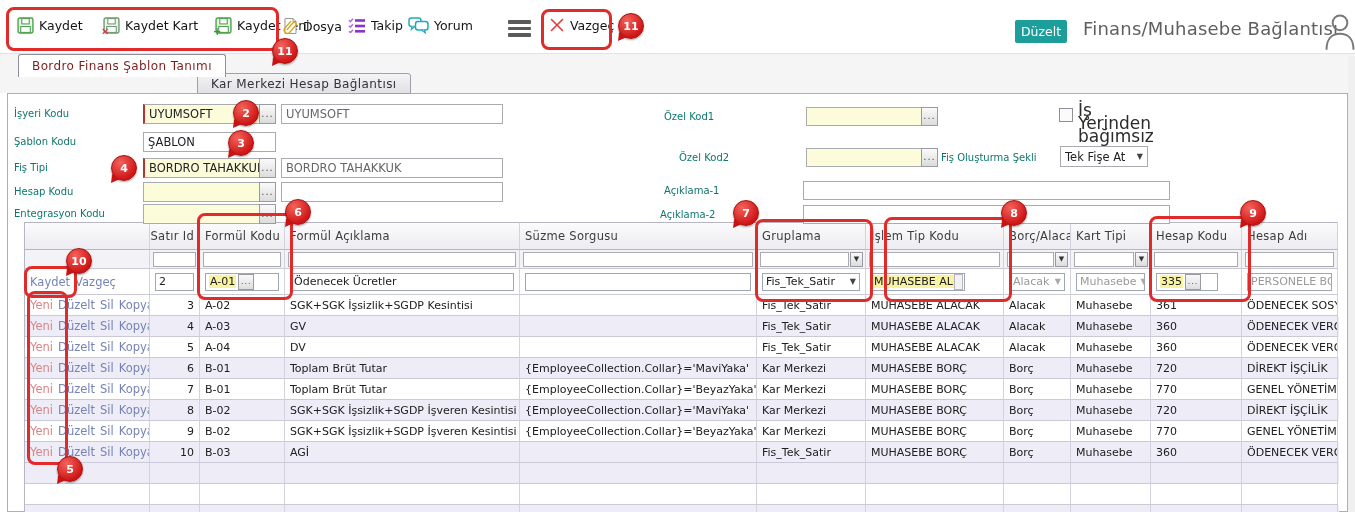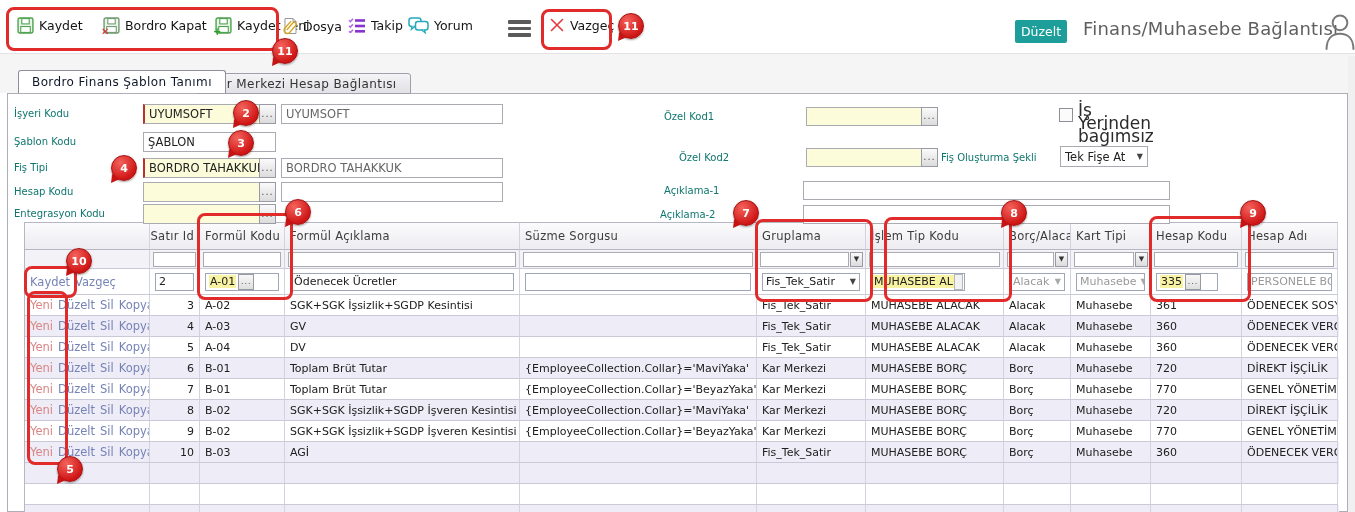--- a/index.html
+++ b/index.html
@@ -17,21 +17,21 @@
   #hamburger{position:absolute;left:508px;top:20px;width:23px;cursor:pointer}
   #hamburger div{height:3.5px;background:#5a5a5a;border-radius:1px;margin-bottom:3px}
   #mode-badge{position:absolute;left:1015px;top:20px;width:52px;height:23px;background:#1d9e9b;color:#fff;
               font-size:12.5px;display:flex;align-items:center;justify-content:center;border-radius:2px}
   #page-title{position:absolute;left:1083px;top:18px;font-size:18px;color:#5f5f5f;letter-spacing:.2px}
   #person{position:absolute;left:1324px;top:13px}
 
   
   .tab{position:absolute;display:flex;align-items:center;padding:0 13px;font-size:12px;letter-spacing:.4px;cursor:pointer;
        border-radius:3px 3px 0 0;box-sizing:border-box;white-space:nowrap}
-  #tab-active{left:18px;top:70px;height:23px;background:#fff;border:1px solid #8f8f9b;border-bottom:none;color:#0f172a;z-index:6}
+  #tab-active{left:18px;top:54px;height:23px;background:#fff;border:1px solid #8f8f9b;border-bottom:none;color:#7f1d1d;z-index:6}
   #tab-inactive{left:197px;top:73px;height:21px;background:linear-gradient(#f4f4f6,#e1e1e6);border:1px solid #a0a0ac;color:#333;z-index:4}
   #panel{position:absolute;left:7px;top:93px;width:1341px;height:419px;background:#fff;border:1px solid #aeaeba;box-sizing:border-box;z-index:1}
   #right-gutter{position:absolute;left:1348px;top:56px;width:7px;height:456px;background:#f0f0f1}
 
   
   .lbl{position:absolute;font-size:10px;color:#0f766e;white-space:nowrap;z-index:3}
   .ibox{position:absolute;background:#fff;border:1px solid #a9abb0;font-size:11.5px;color:#222;display:flex;align-items:center;
         padding:0 4px;box-sizing:border-box;height:20px;overflow:hidden;white-space:nowrap;z-index:3}
   .yellow{background:#fcfbda}
   .req{border-left:2px solid #b83030}
@@ -98,21 +98,21 @@
     </div>
     <div class="tbi" style="left:103px">
       <span class="fd">
         <svg width="17" height="17" viewBox="0 0 16 16">
             <rect x="1" y="1" width="14" height="14" rx="1.5" fill="#eef3ee" stroke="#6f9a6f" stroke-width="1.3"></rect>
             <rect x="4.5" y="1.5" width="7" height="5" fill="#fff" stroke="#6f9a6f" stroke-width="1"></rect>
             <rect x="3.5" y="9" width="9" height="5.5" fill="#fff" stroke="#6f9a6f" stroke-width="1"></rect>
           </svg>
         <span class="badge red">✕</span>
       </span>
-      <span>Bordro Kapat</span>
+      <span>Kaydet Kart</span>
     </div>
     <div class="tbi" style="left:215px">
       <span class="fd">
         <svg width="17" height="17" viewBox="0 0 16 16">
             <rect x="1" y="1" width="14" height="14" rx="1.5" fill="#e8f4e8" stroke="#4ca04c" stroke-width="1.3"></rect>
             <rect x="4.5" y="1.5" width="7" height="5" fill="#fff" stroke="#4ca04c" stroke-width="1"></rect>
             <rect x="3.5" y="9" width="9" height="5.5" fill="#fff" stroke="#4ca04c" stroke-width="1"></rect>
           </svg>
         <span class="badge green">+</span>
       </span>

